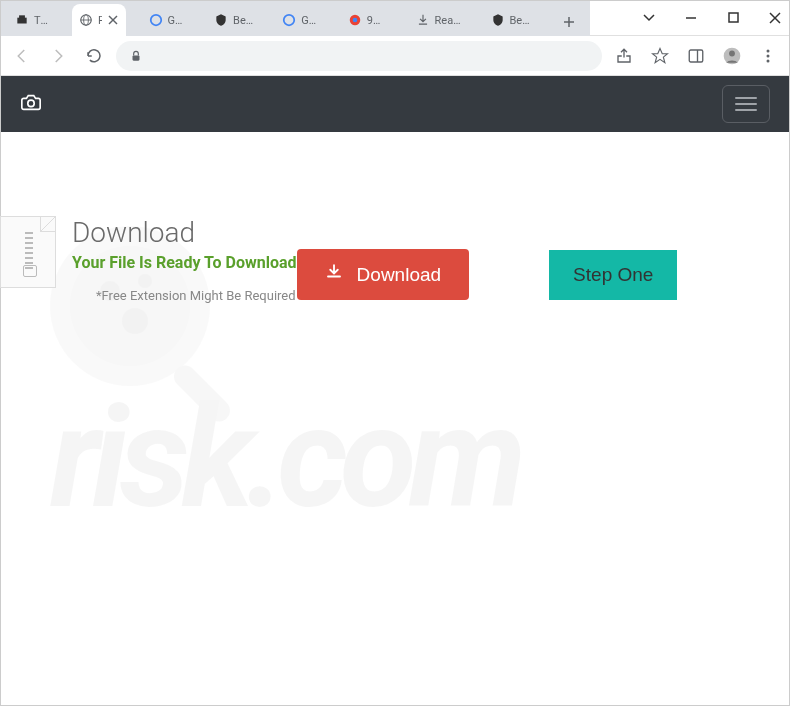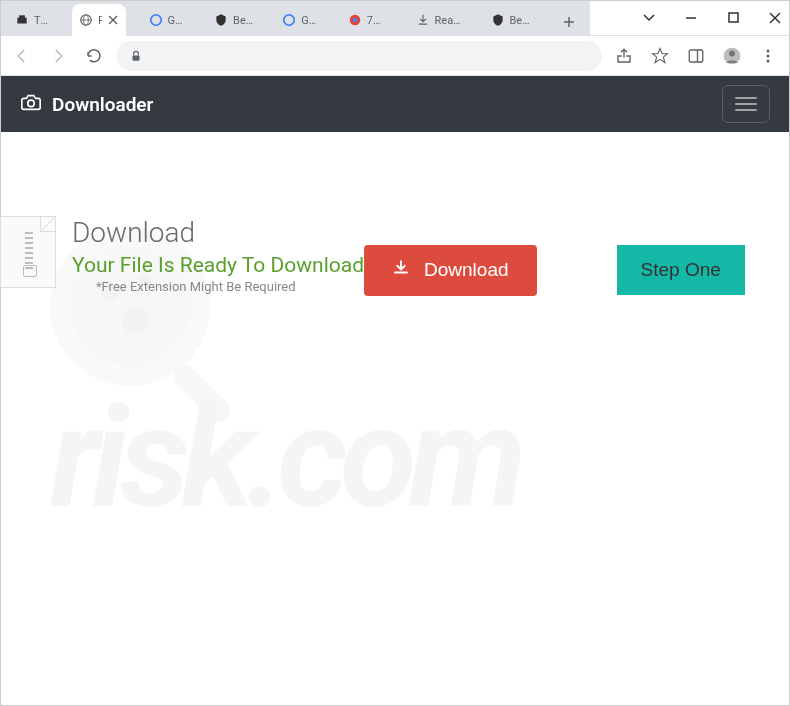--- a/index.html
+++ b/index.html
@@ -285,24 +285,24 @@
       border: 1px solid #bbb;
       border-radius: 2px;
     }
     .card-text h2 {
       font-size: 28px;
       font-weight: 300;
       color: #6a6a6a;
       margin-bottom: 4px;
     }
     .card-text h3 {
-      font-size: 21px;
-      font-weight: 400;
+      font-size: 16px;
+      font-weight: 700;
       color: #5aa02c;
-      margin-bottom: 2px;
+      margin-bottom: 16px;
     }
     .card-text p {
       font-size: 13px;
       color: #888;
       margin-left: 24px;
     }
     .buttons {
       display: flex;
       gap: 80px;
       align-items: center;
@@ -389,21 +389,21 @@
       </span>
     <span class="tab-title">Goo</span>
   </div>
   <div class="tab">
     <span class="tab-favicon">
         <svg width="14" height="14" viewBox="0 0 24 24">
           <circle cx="12" cy="12" r="9" fill="#ea4335"></circle>
           <circle cx="12" cy="12" r="4" fill="#4285f4"></circle>
         </svg>
       </span>
-    <span class="tab-title">7B S</span>
+    <span class="tab-title">9B S</span>
   </div>
   <div class="tab">
     <span class="tab-favicon">
         <svg width="14" height="14" viewBox="0 0 24 24">
           <path d="M12 3 V15 M7 10 L12 15 L17 10 M5 19 H19" fill="none" stroke="#5f6368" stroke-width="2"></path>
         </svg>
       </span>
     <span class="tab-title">Ready</span>
   </div>
   <div class="tab">
@@ -505,21 +505,20 @@
     </div>
 </div>
 
 <div class="page">
   <div class="page-header">
     <div class="brand">
       <span><svg width="22" height="22" viewBox="0 0 24 24">
             <path d="M4 8 H7 L9 5 H15 L17 8 H20 A2 2 0 0 1 22 10 V18 A2 2 0 0 1 20 20 H4 A2 2 0 0 1 2 18 V10 A2 2 0 0 1 4 8 Z" fill="none" stroke="#fff" stroke-width="1.8"></path>
             <circle cx="12" cy="13.5" r="3.5" fill="none" stroke="#fff" stroke-width="1.8"></circle>
           </svg></span>
-      <span>Downloader</span>
     </div>
     <div class="hamburger">
       <div class="hamburger-lines">
           <span></span>
           <span></span>
           <span></span>
         </div>
     </div>
   </div>
 

